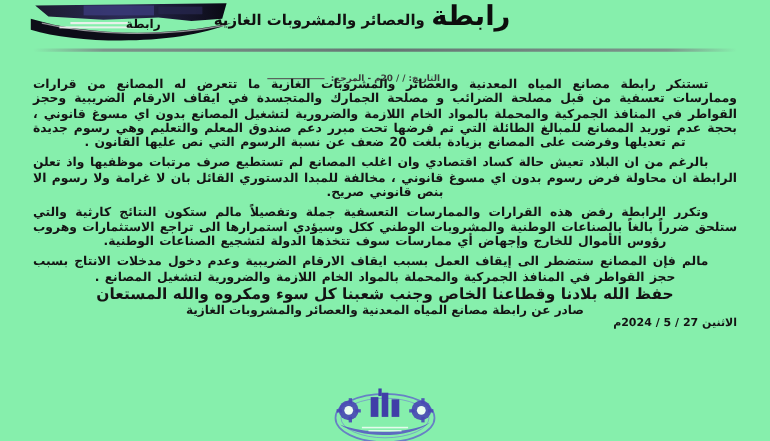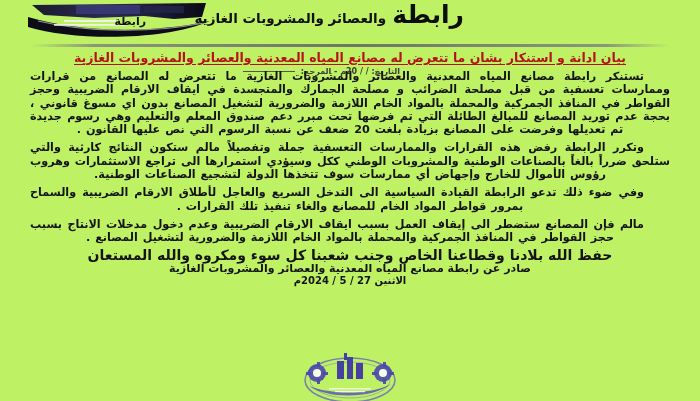--- a/index.html
+++ b/index.html
@@ -5,21 +5,21 @@
 <style>
   html, body {
     margin: 0;
     padding: 0;
     background: #ffffff;
   }
   .page {
     position: relative;
     width: 700px;
     height: 401px;
-    background: #bef264;
+    background: #86efac;
     overflow: hidden;
     font-family: "DejaVu Sans", "Liberation Sans", sans-serif;
     direction: rtl;
   }
 
   
   .letterhead {
     position: absolute;
     top: 0; left: 0;
     width: 700px;
@@ -142,21 +142,21 @@
     font-size: 11px;
     font-weight: bold;
     text-align: center;
     line-height: 13px;
     margin: 0;
     letter-spacing: -0.1px;
   }
   .doc-date {
     font-size: 10px;
     font-weight: bold;
-    text-align: center;
+    text-align: right;
     line-height: 12px;
     margin: 0;
     direction: rtl;
   }
 
   
   .seal {
     position: absolute;
     left: 50%;
     transform: translateX(-50%);
@@ -205,26 +205,25 @@
       <span>التاريخ:</span>
       <span>/    /    20م</span>
       <span>-</span>
       <span>المرجع:</span>
       <span class="rule"></span>
     </div>
 
     <div class="lh-divider"></div>
   </div>
 
-  <div class="headline">بيان ادانة و استنكار بشان ما تتعرض له مصانع المياه المعدنية والعصائر والمشروبات الغازية</div>
 
   <div class="body-block">
     <p class="para">تستنكر رابطة مصانع المياه المعدنية والعصائر والمشروبات الغازية ما تتعرض له المصانع من قرارات وممارسات تعسفية من قبل مصلحة الضرائب و مصلحة الجمارك والمتجسدة في ايقاف الارقام الضريبية وحجز القواطر في المنافذ الجمركية والمحملة بالمواد الخام اللازمة والضرورية لتشغيل المصانع بدون اي مسوغ قانوني ، بحجة عدم توريد المصانع للمبالغ الطائلة التي تم فرضها تحت مبرر دعم صندوق المعلم والتعليم وهي رسوم جديدة تم تعديلها وفرضت على المصانع بزيادة بلغت 20 ضعف عن نسبة الرسوم التي نص عليها القانون .</p>
+    <p class="para">بالرغم من ان البلاد تعيش حالة كساد اقتصادي وان اغلب المصانع لم تستطيع صرف مرتبات موظفيها واذ تعلن الرابطة ان محاولة فرض رسوم بدون اي مسوغ قانوني ، مخالفة للمبدا الدستوري القائل بان لا غرامة ولا رسوم الا بنص قانوني صريح.</p>
     <p class="para">وتكرر الرابطة رفض هذه القرارات والممارسات التعسفية جملة وتفصيلاً مالم ستكون النتائج كارثية والتي ستلحق ضرراً بالغاً بالصناعات الوطنية والمشروبات الوطني ككل وسيؤدي استمرارها الى تراجع الاستثمارات وهروب رؤوس الأموال للخارج وإجهاض أي ممارسات سوف تتخذها الدولة لتشجيع الصناعات الوطنية.</p>
-    <p class="para">وفي ضوء ذلك تدعو الرابطة القيادة السياسية الى التدخل السريع والعاجل لأطلاق الارقام الضريبية والسماح بمرور قواطر المواد الخام للمصانع والغاء  تنفيذ تلك القرارات .</p>
     <p class="para tight">مالم فإن المصانع ستضطر الى إيقاف العمل بسبب ايقاف الارقام الضريبية وعدم دخول مدخلات الانتاج  بسبب حجز  القواطر في المنافذ الجمركية والمحملة بالمواد الخام اللازمة والضرورية لتشغيل المصانع .</p>
 
     <p class="closing">حفظ الله بلادنا وقطاعنا الخاص وجنب شعبنا كل سوء ومكروه والله المستعان</p>
     <p class="issuer">صادر عن رابطة مصانع  المياه المعدنية والعصائر والمشروبات الغازية</p>
     <p class="doc-date">الاثنين 27 / 5 / 2024م</p>
   </div>
 
   <div class="seal">
     <svg width="118" height="50" viewBox="0 0 118 50" xmlns="http://www.w3.org/2000/svg">
       <ellipse cx="59" cy="27" rx="45" ry="22" fill="none" stroke="#5a4fd0" stroke-width="1.6" opacity="0.75"></ellipse>

